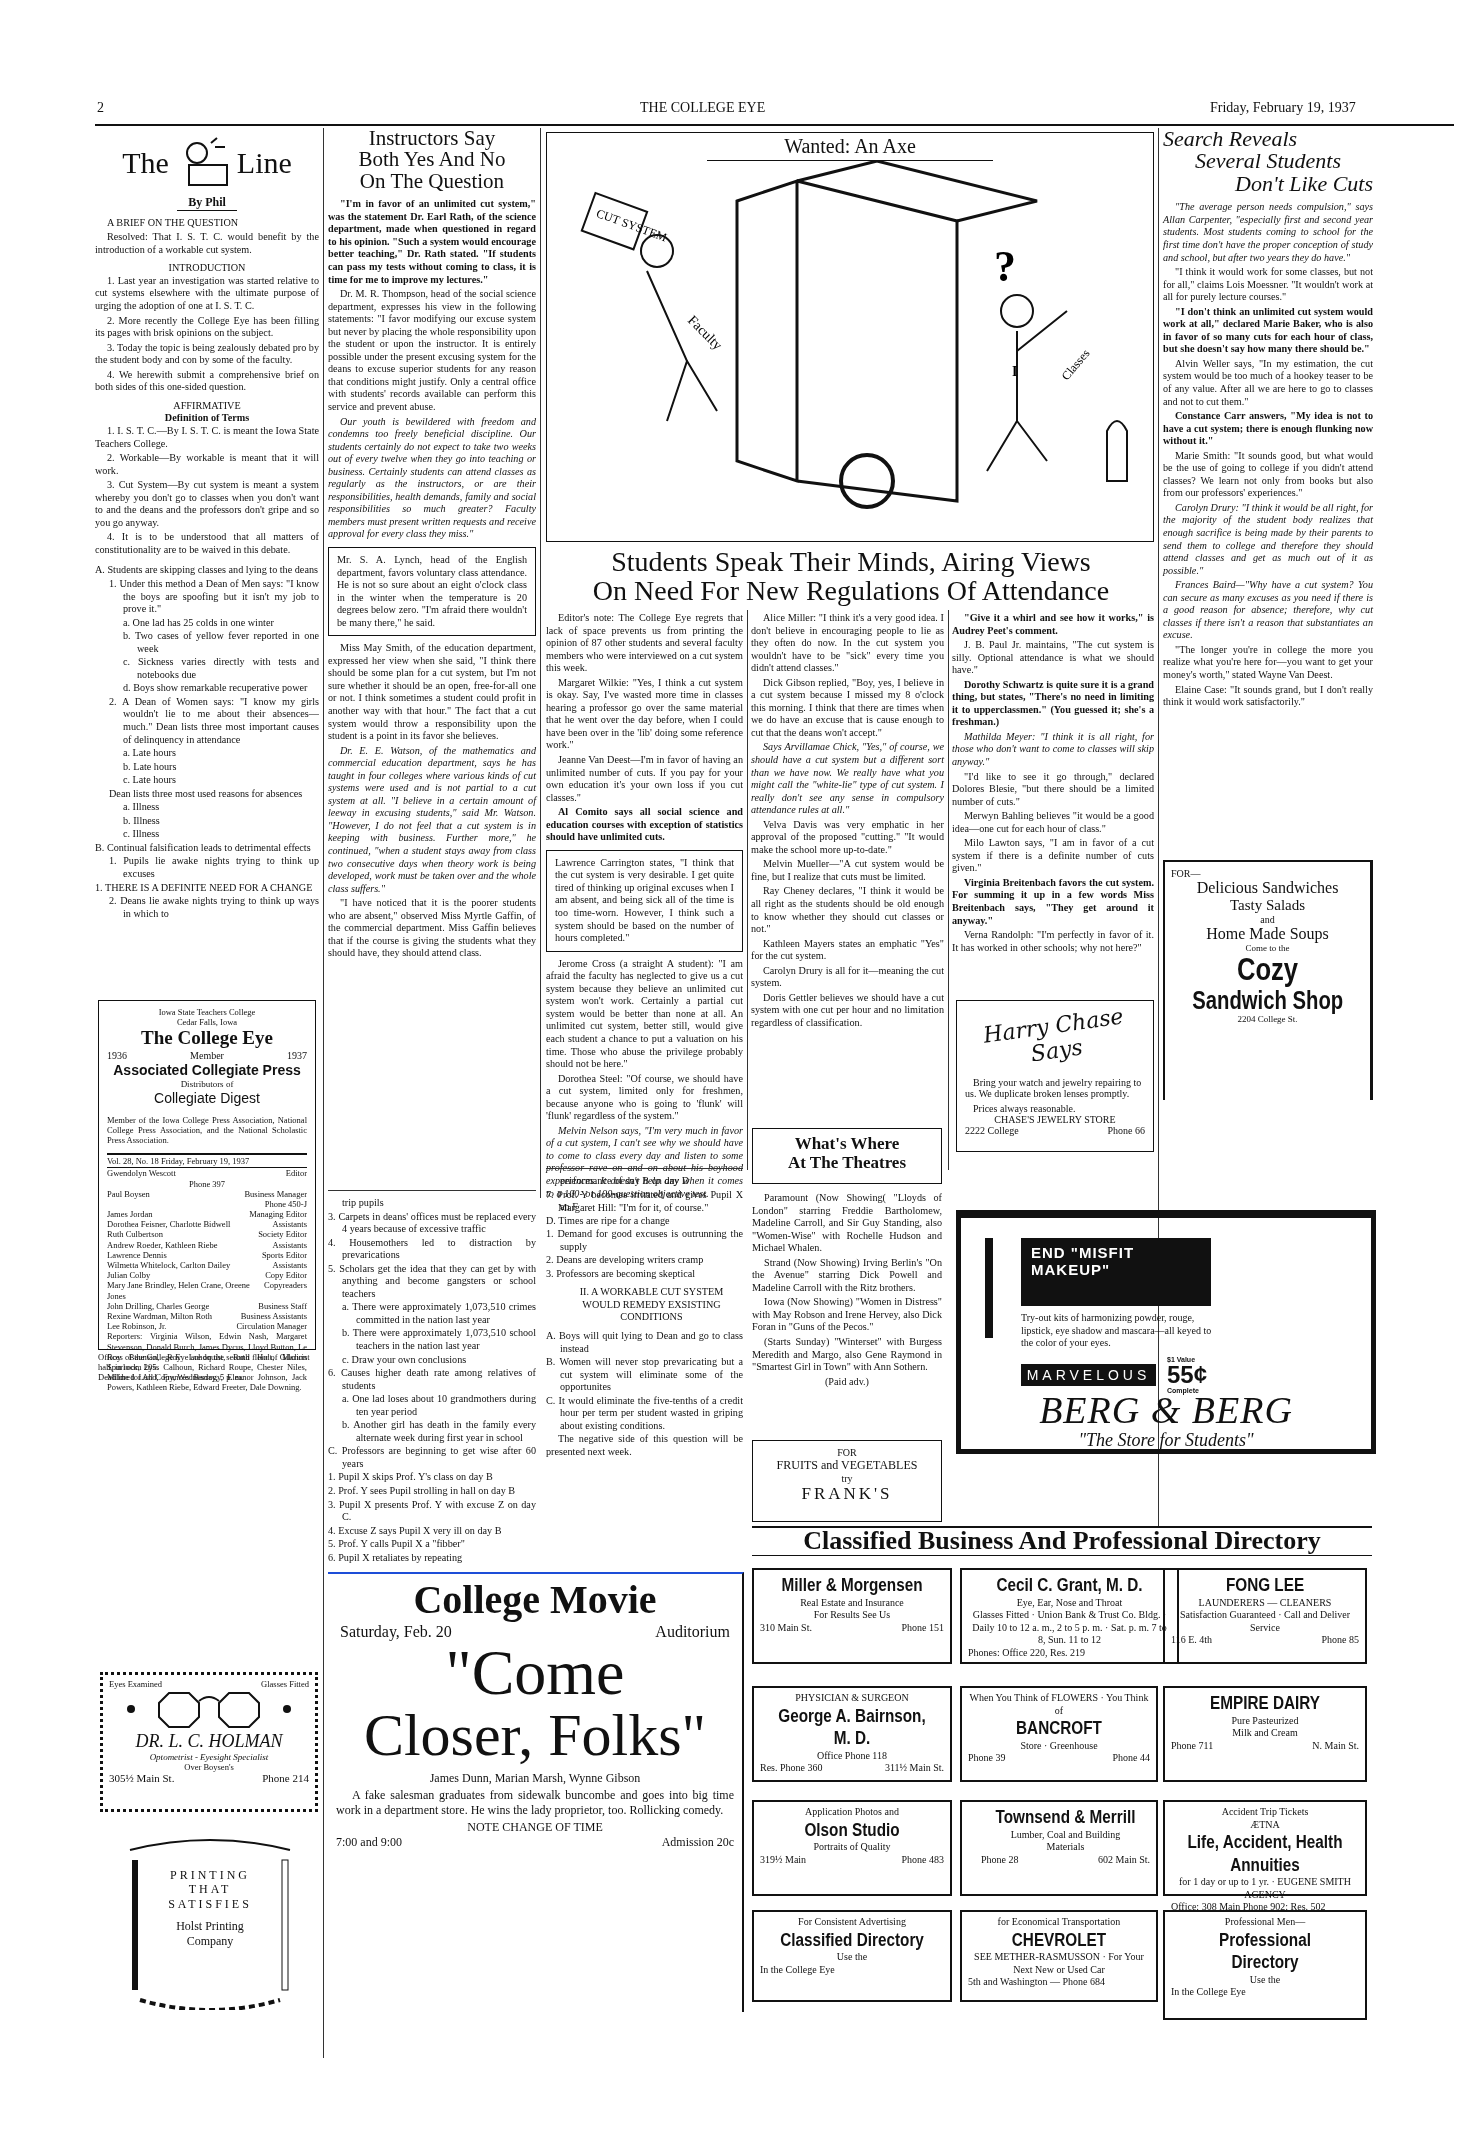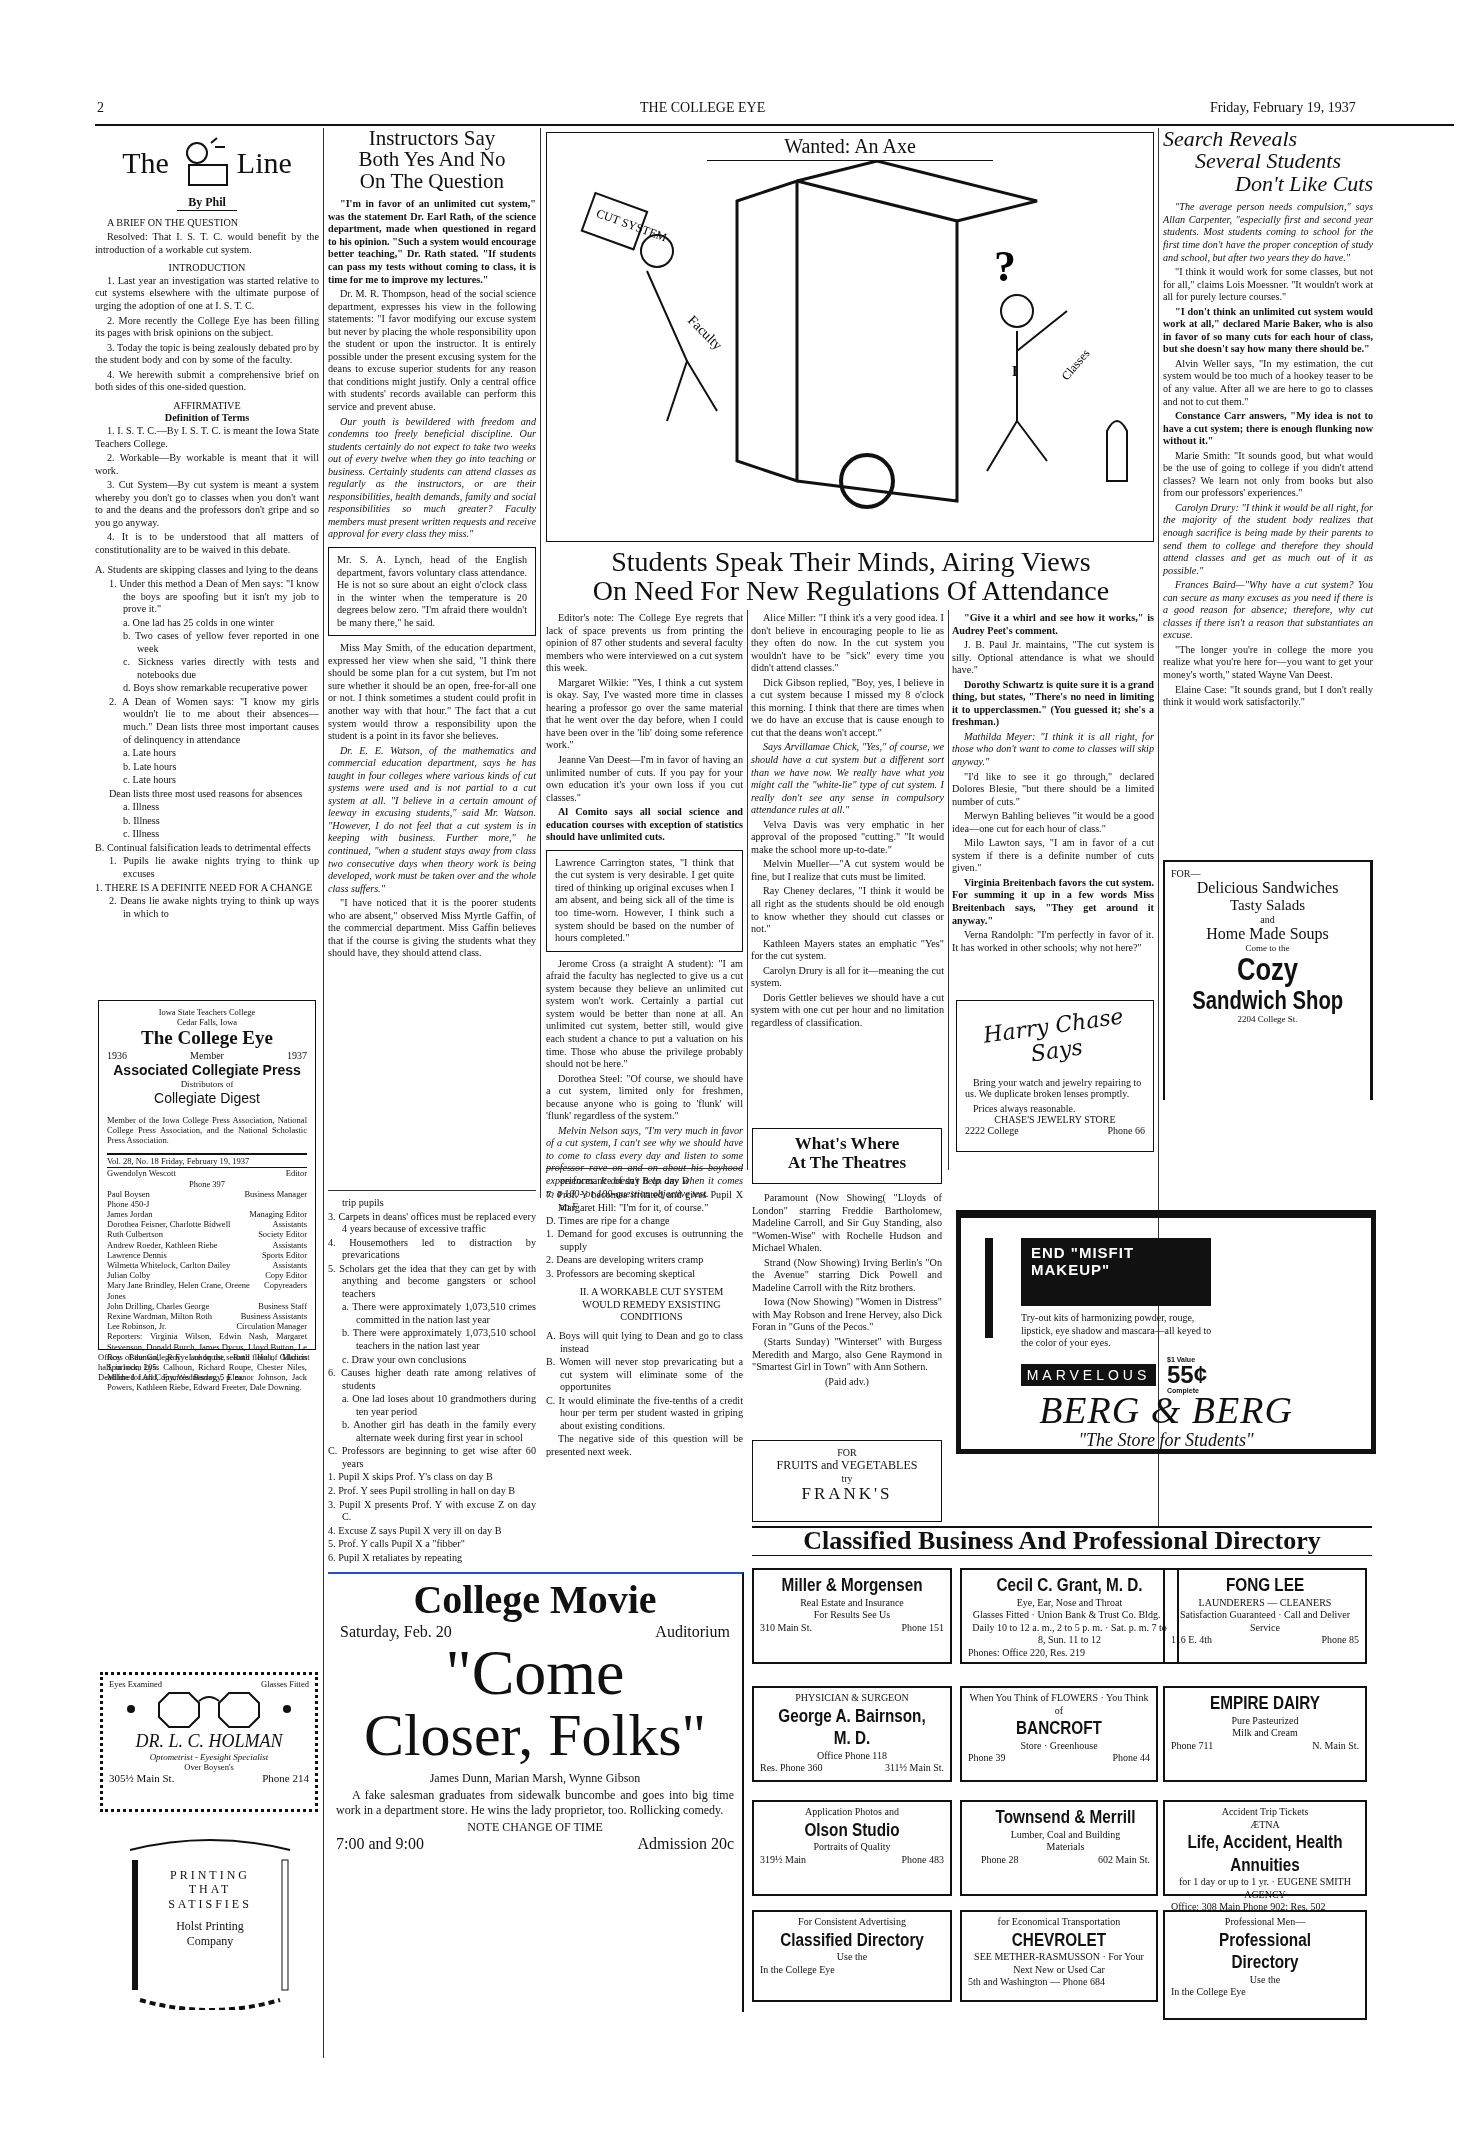--- a/index.html
+++ b/index.html
@@ -102,21 +102,21 @@
         <span>Editor</span>
       </div>
       <div class="row2 b" style="justify-content: center;">
         <span>Phone 397</span>
         <span></span>
       </div>
       <div class="row2 b">
         <span>Paul Boysen</span>
         <span>Business Manager</span>
       </div>
-      <div class="row2 b" style="justify-content: flex-start;">
+      <div class="row2 b" style="justify-content: flex-end;">
         <span>Phone 450-J</span>
         <span></span>
       </div>
       <div class="row2 b">
         <span>James Jordan</span>
         <span>Managing Editor</span>
       </div>
       <div class="row2 b">
         <span>Dorothea Feisner, Charlotte Bidwell</span>
         <span>Assistants</span>
@@ -410,21 +410,21 @@
   <div class="centre" style="font-size:40px;font-weight:bold;margin-top:2px">College Movie</div>
   <div class="row2 b" style="font-size:16px;padding:0 12px">
       <span>Saturday, Feb. 20</span>
       <span>Auditorium</span>
     </div>
   <div class="centre b" style="font-size:64px;line-height:1">"Come</div>
   <div class="centre b" style="font-size:60px;line-height:1">Closer, Folks"</div>
   <div class="centre b" style="font-size:12px;margin-top:6px">James Dunn, Marian Marsh, Wynne Gibson</div>
   <div style="font-size:12px;padding:2px 8px;text-indent:16px;text-align:justify">A fake salesman graduates from sidewalk buncombe and goes into big time work in a department store. He wins the lady proprietor, too. Rollicking comedy.</div>
   <div class="centre b" style="font-size:12px">NOTE CHANGE OF TIME</div>
-  <div class="row2 b" style="font-size:16px;padding:0 8px">
+  <div class="row2 b" style="font-size:12px;padding:0 8px">
       <span>7:00 and 9:00</span>
       <span>Admission 20c</span>
     </div>
 </div>
 
 <div class="abs h1" style="left:752px;top:1526px;width:620px;font-size:26px;font-weight:bold;white-space:nowrap;border-top:2px solid #111;border-bottom:1px solid #111">Classified Business And Professional Directory</div>
 <div id="directory">
     <div class="dir-ad" style="left: 752px; top: 1568px; width: 200px; height: 96px;">
       <div class="big">Miller &amp; Morgensen</div>
       <div class="b">Real Estate and Insurance</div>

